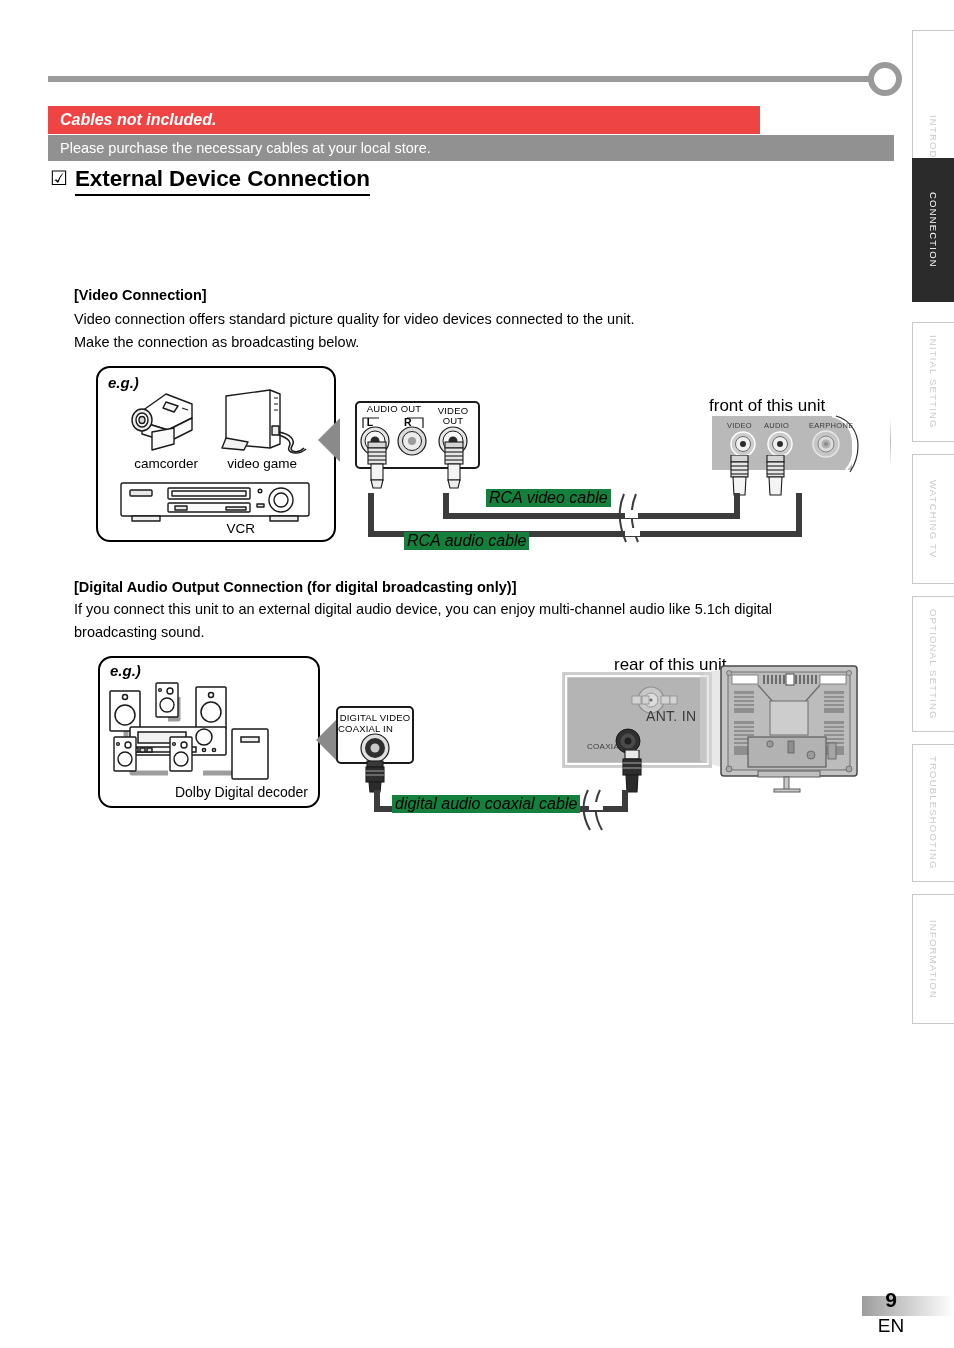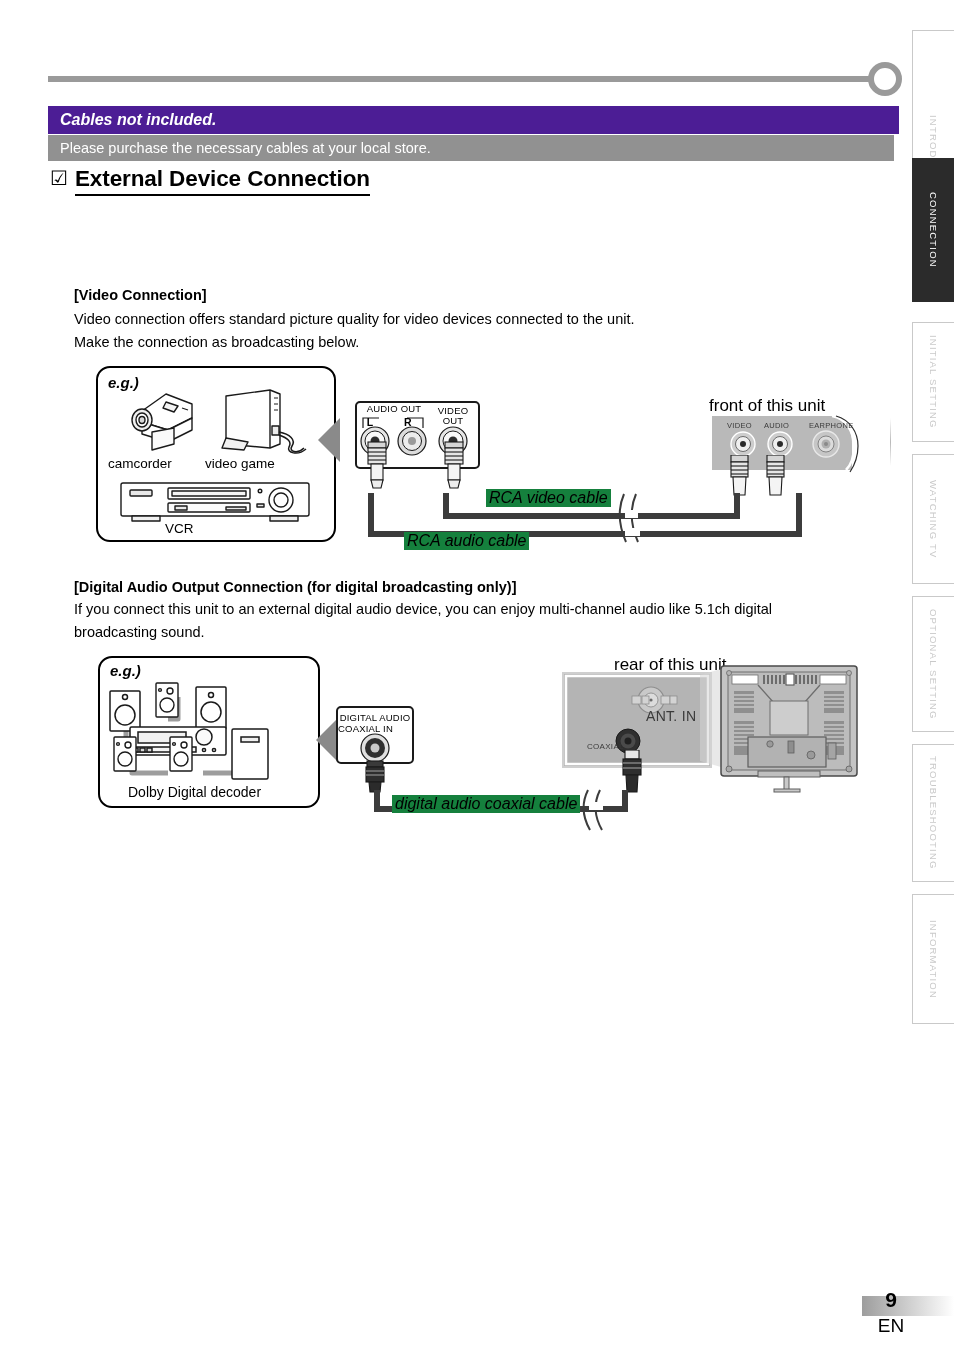--- a/index.html
+++ b/index.html
@@ -27,22 +27,22 @@
     width: 34px; height: 34px;
     border: 6px solid #9a9a9a;
     border-radius: 50%;
     background: #fff;
   }
 
   
   #notice-bar-1 {
     position: absolute;
     left: 48px; top: 106px;
-    width: 851px; height: 28px;
-    background: #4c1d95;
+    width: 712px; height: 28px;
+    background: #ef4444;
     color: #fff;
     font-style: italic;
     font-weight: bold;
     font-size: 16px;
     line-height: 28px;
     padding-left: 12px;
   }
   #notice-bar-2 {
     position: absolute;
     left: 48px; top: 135px;
@@ -98,21 +98,21 @@
   }
   .eg-label {
     position: absolute;
     font-size: 15px;
     font-weight: bold;
     font-style: italic;
   }
   .dev-label {
     position: absolute;
     font-size: 13.5px;
-    text-align: left;
+    text-align: right;
     white-space: nowrap;
   }
 
   
   .jack-panel {
     position: absolute;
     border: 2px solid #1a1a1a;
     border-radius: 5px;
     background: #fff;
   }
@@ -485,21 +485,21 @@
     <rect x="124" y="54" width="36" height="50" rx="1.5"></rect>
     <rect x="133" y="62" width="18" height="5" fill="#f0f0f0"></rect>
   </g>
 </svg>
 
 <div class="dev-label" style="left:128px; top:784px; width:180px; font-size:14px;">Dolby Digital decoder</div>
 
 <div class="tri-left" style="left:316px; top:718px;"></div>
 
 <div class="jack-panel" style="left:336px; top:706px; width:78px; height:58px;"></div>
-<div class="jack-cap" style="left:338px; top:712px; width:74px;">DIGITAL AUDIO</div>
+<div class="jack-cap" style="left:338px; top:712px; width:74px;">DIGITAL VIDEO</div>
 <div class="jack-cap" style="left:338px; top:723px; width:50px;">COAXIAL IN</div>
 
 <svg style="position:absolute; left:336px; top:732px;" width="78" height="62" viewBox="0 0 78 62">
   <circle cx="39" cy="16" r="14" fill="#e0e0e0" stroke="#1a1a1a" stroke-width="1.2"></circle>
   <circle cx="39" cy="16" r="10" fill="#2f2f2f"></circle>
   <circle cx="39" cy="16" r="4.5" fill="#c9c9c9"></circle>
 
   <g stroke="#1a1a1a" stroke-width="1.1">
     <rect x="31" y="29" width="16" height="6" fill="#3a3a3a"></rect>
     <rect x="30" y="35" width="18" height="15" fill="#2e2e2e"></rect>

